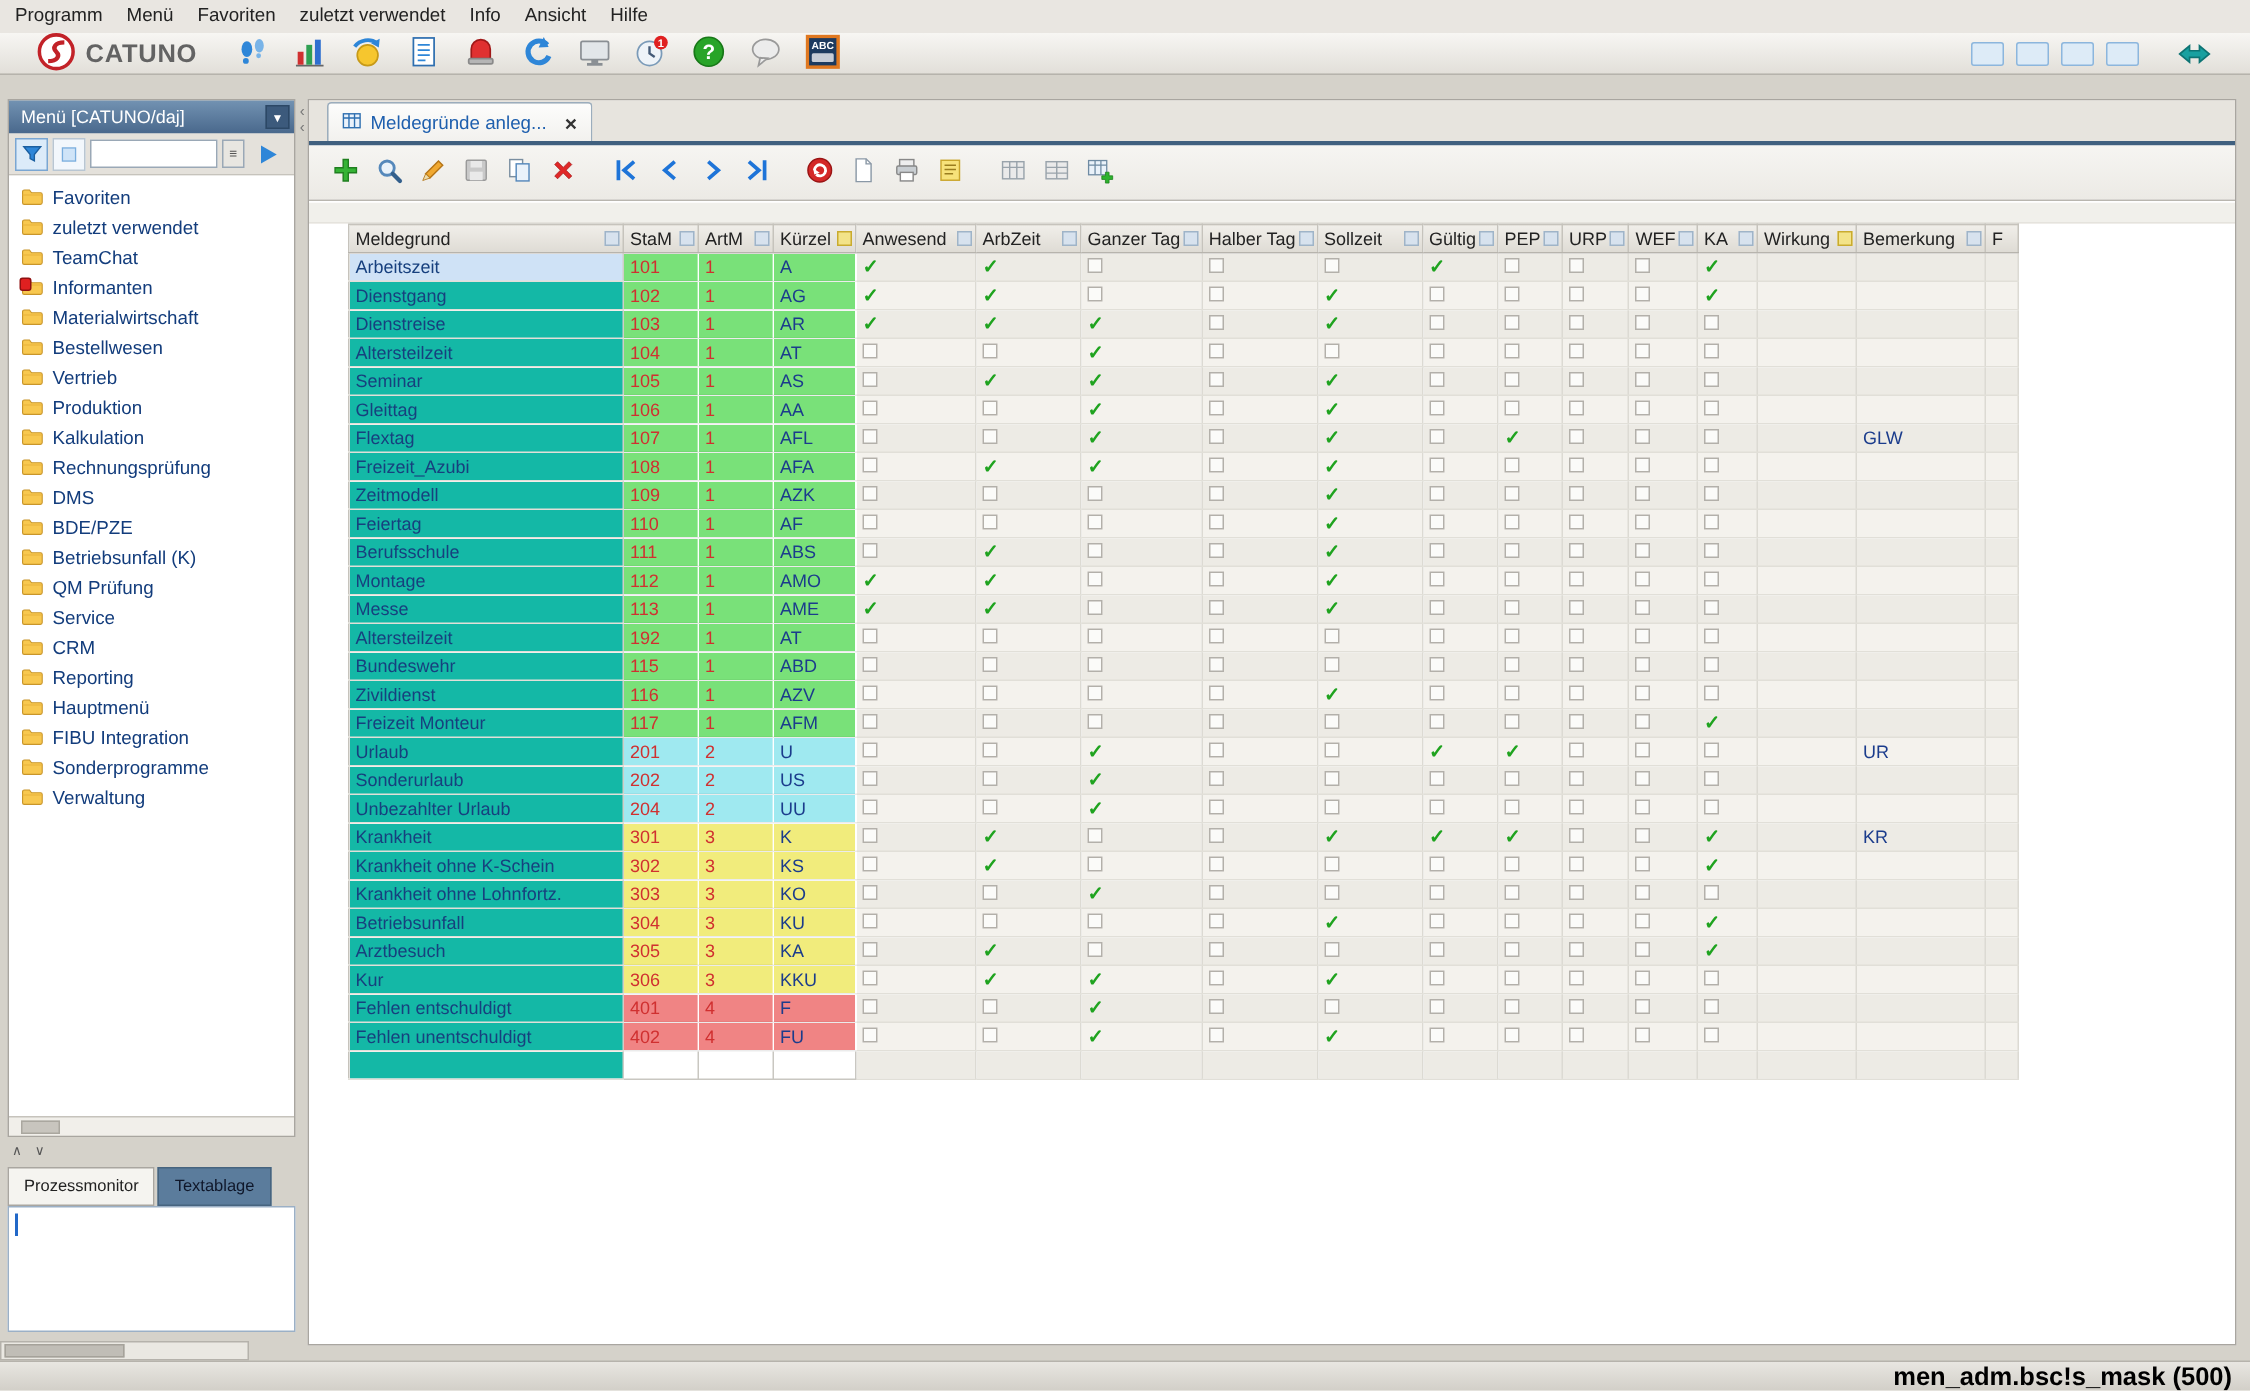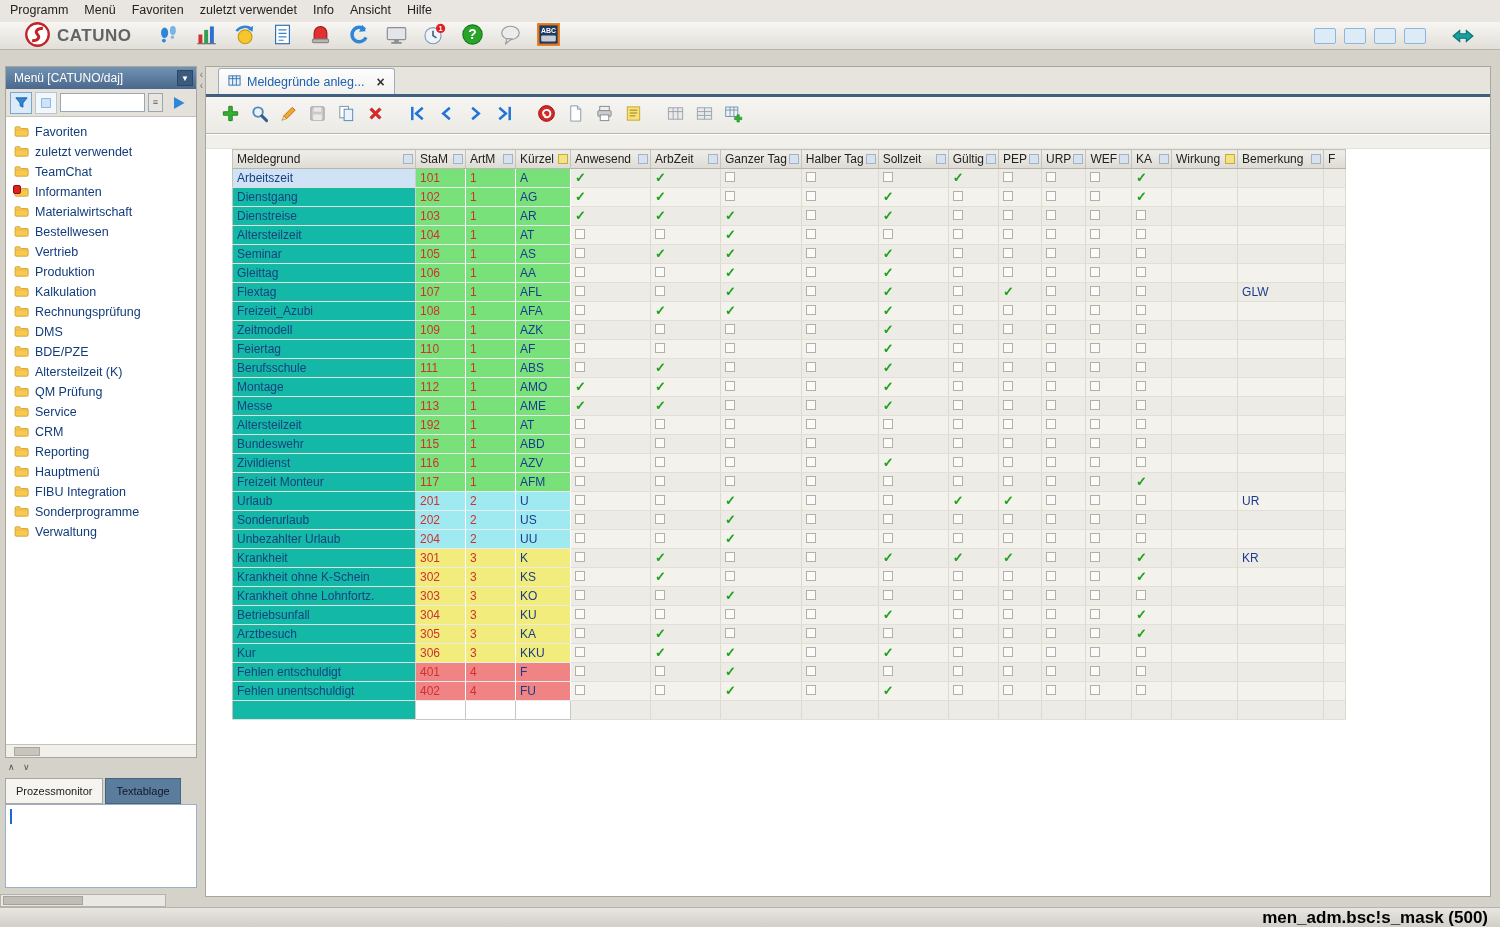--- a/index.html
+++ b/index.html
@@ -300,21 +300,21 @@
             <path d="M1 3.2 C1 2.4,1.6 1.8,2.4 1.8 H6 L7.5 3.8 H14 C14.8 3.8,15.2 4.4,15.2 5 V10.8 C15.2 11.6,14.6 12.2,13.8 12.2 H2.2 C1.5 12.2,1 11.7,1 11 Z" fill="#f8c84f" stroke="#c9962b" stroke-width=".8"></path>
             <path d="M1 5.4 H15.2" stroke="#e8b13a" stroke-width=".8"></path>
           </svg></span>
         <span class="tlabel">BDE/PZE</span>
       </div>
       <div class="titem">
         <span><svg viewBox="0 0 16 13" width="15" height="12">
             <path d="M1 3.2 C1 2.4,1.6 1.8,2.4 1.8 H6 L7.5 3.8 H14 C14.8 3.8,15.2 4.4,15.2 5 V10.8 C15.2 11.6,14.6 12.2,13.8 12.2 H2.2 C1.5 12.2,1 11.7,1 11 Z" fill="#f8c84f" stroke="#c9962b" stroke-width=".8"></path>
             <path d="M1 5.4 H15.2" stroke="#e8b13a" stroke-width=".8"></path>
           </svg></span>
-        <span class="tlabel">Altersteilzeit (K)</span>
+        <span class="tlabel">Betriebsunfall (K)</span>
       </div>
       <div class="titem">
         <span><svg viewBox="0 0 16 13" width="15" height="12">
             <path d="M1 3.2 C1 2.4,1.6 1.8,2.4 1.8 H6 L7.5 3.8 H14 C14.8 3.8,15.2 4.4,15.2 5 V10.8 C15.2 11.6,14.6 12.2,13.8 12.2 H2.2 C1.5 12.2,1 11.7,1 11 Z" fill="#f8c84f" stroke="#c9962b" stroke-width=".8"></path>
             <path d="M1 5.4 H15.2" stroke="#e8b13a" stroke-width=".8"></path>
           </svg></span>
         <span class="tlabel">QM Prüfung</span>
       </div>
       <div class="titem">
         <span><svg viewBox="0 0 16 13" width="15" height="12">

